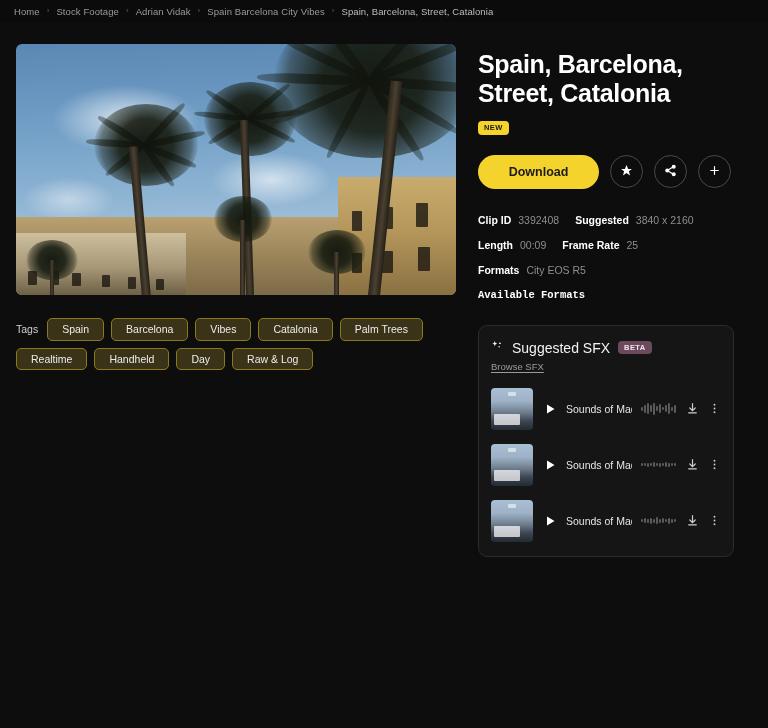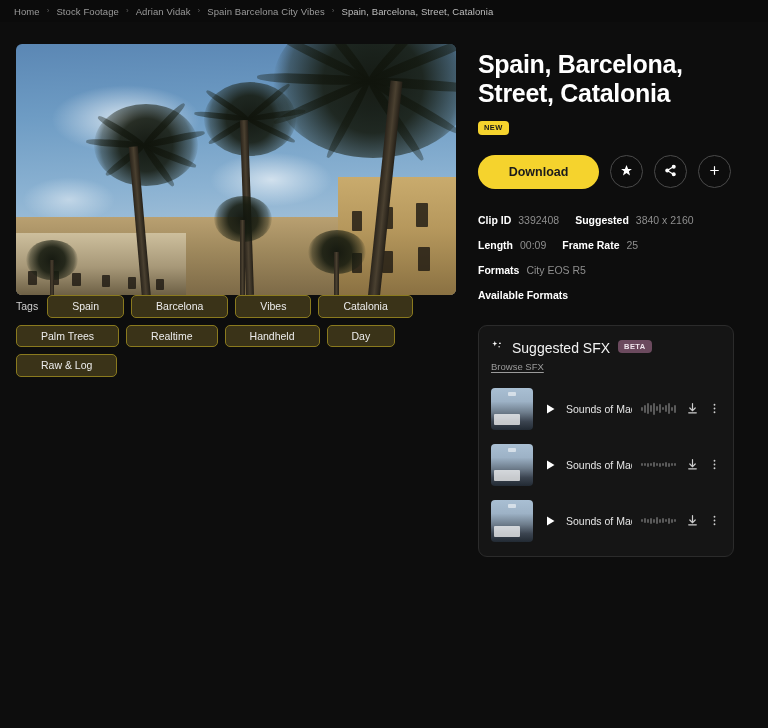--- a/index.html
+++ b/index.html
@@ -96,34 +96,35 @@
     background: linear-gradient(90deg, rgba(16,20,12,.95), rgba(24,30,18,.35));
     transform-origin: left center;
     border-radius: 40%;
   }
 
   
   .tags-wrap {
     display: flex; flex-wrap: wrap;
     align-items: center;
     gap: 7px 7px;
+    margin-top: 23px;
     width: 420px;
   }
   .tags-label {
     font-size: 10.5px;
     color: #cfcfcf;
     margin-right: 2px;
   }
   .tag {
     font-size: 10.5px;
     color: #ececec;
     background: #3a3318;
     border: 1px solid #8a7a1e;
     border-radius: 5px;
-    padding: 5px 24px;
+    padding: 5px 14px;
     line-height: 1;
     white-space: nowrap;
   }
 
   
   .title {
     font-size: 25px;
     font-weight: bold;
     color: #ffffff;
     line-height: 1.16;
@@ -191,41 +192,42 @@
     gap: 7px;
   }
   .m-label { color: #ffffff; font-weight: bold; white-space: nowrap; }
   .m-value { color: #8e8e8e; white-space: nowrap; margin-right: 9px; }
 
   .formats-title {
     margin-top: 9px;
     font-size: 10.5px;
     font-weight: bold;
     color: #ffffff;
+    font-family: Liberation Mono, monospace;
   }
   .formats-list {
     margin-top: 12px;
     display: flex;
     gap: 9px;
     font-size: 10px;
     color: #7d7d7d;
   }
 
   
   .sfx-panel {
     margin-top: 24px;
     width: 256px;
     background: #151515;
     border: 1px solid #2b2b2b;
     border-radius: 9px;
     padding: 14px 12px 14px 12px;
   }
   .sfx-head {
     display: flex;
-    align-items: flex-start;
+    align-items: center;
     gap: 8px;
   }
   .sparkle { color: #ffffff; font-size: 12px; line-height: 1; }
   .sfx-title { font-size: 14px; color: #f2f2f2; }
   .badge-beta {
     background: #6B4A5E;
     color: #f0e6ed;
     font-size: 7.5px;
     font-weight: bold;
     letter-spacing: .4px;

